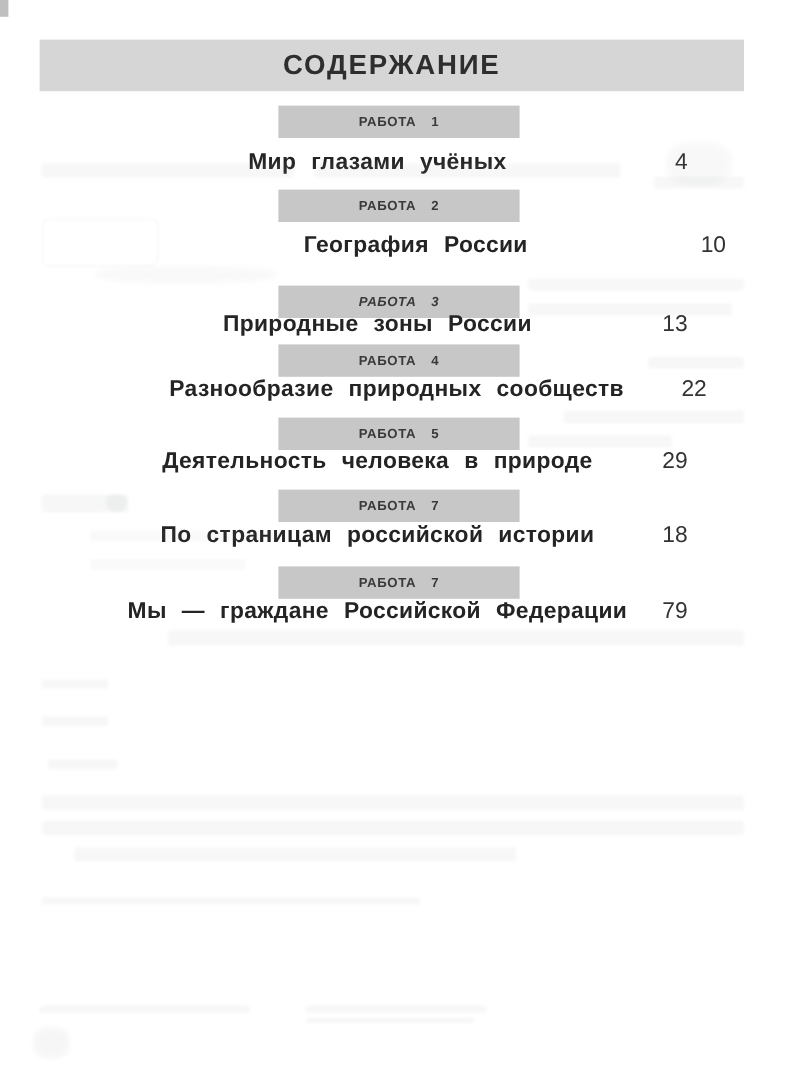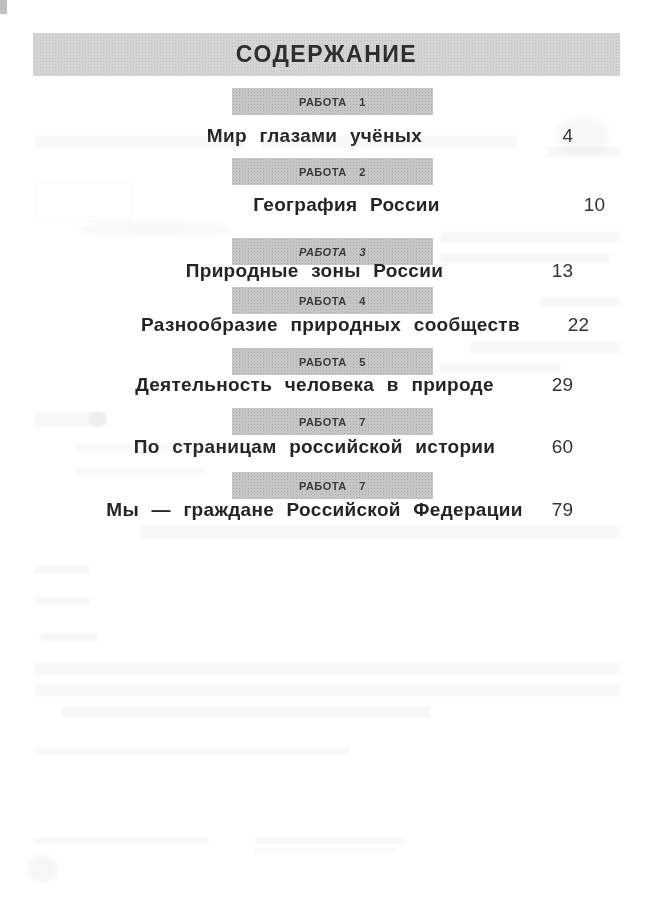--- a/index.html
+++ b/index.html
@@ -105,21 +105,21 @@
       </div>
       <div class="entry-row" style="top: 374px;">
         <span class="entry-title">Деятельность человека в природе</span>
         <span class="page-num">29</span>
       </div>
       <div class="work-box" style="top: 408px;">
         <span>РАБОТА 7</span>
       </div>
       <div class="entry-row" style="top: 436px;">
         <span class="entry-title">По страницам российской истории</span>
-        <span class="page-num">60</span>
+        <span class="page-num">18</span>
       </div>
       <div class="work-box" style="top: 472px;">
         <span>РАБОТА 7</span>
       </div>
       <div class="entry-row" style="top: 499px;">
         <span class="entry-title">Мы — граждане Российской Федерации</span>
         <span class="page-num">79</span>
       </div>
     </div>
 

